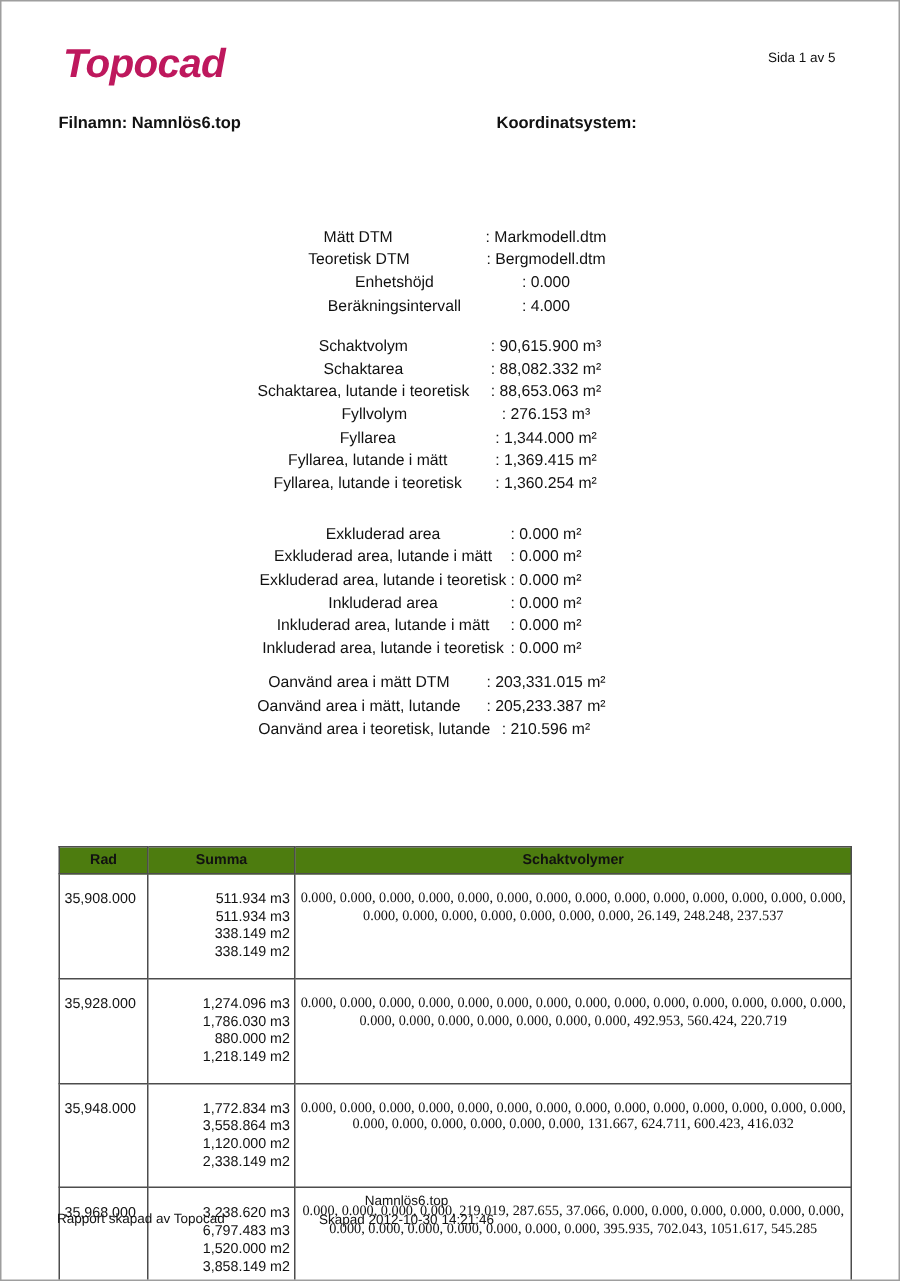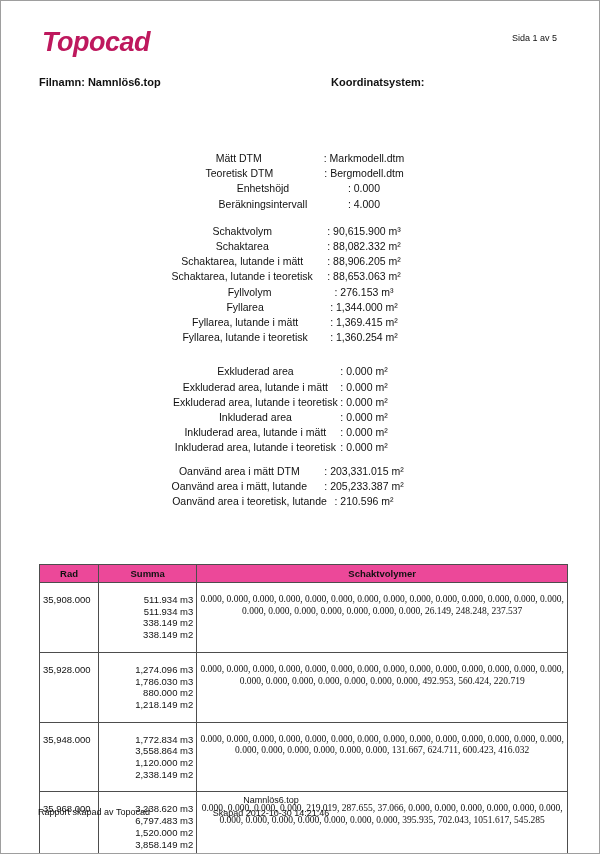--- a/index.html
+++ b/index.html
@@ -46,21 +46,21 @@
   table.volume {
     position:absolute; top:563px; left:38px;
     border-collapse:collapse; table-layout:fixed;
     width:529px;
   }
   table.volume th, table.volume td {
     border:1px solid #4d4d4d;
     font-size:9.5px;
   }
   table.volume th {
-    background:#ec4899;
+    background:#4d7c0f;
     font-weight:bold; text-align:center;
     height:15px; padding:1px 2px;
   }
   table.volume td {
     vertical-align:top;
     line-height:11.7px;
     padding:11px 3px;
   }
   td.rad-cell   { text-align:left; }
   td.summa-cell { text-align:right; white-space:pre-line; }
@@ -88,21 +88,20 @@
     <div class="kv-block-0">
       <div class="kv-row"><span class="kv-label">Mätt DTM</span><span class="kv-value">: Markmodell.dtm</span></div>
       <div class="kv-row"><span class="kv-label">Teoretisk DTM</span><span class="kv-value">: Bergmodell.dtm</span></div>
       <div class="kv-row"><span class="kv-label">Enhetshöjd</span><span class="kv-value">: 0.000</span></div>
       <div class="kv-row"><span class="kv-label">Beräkningsintervall</span><span class="kv-value">: 4.000</span></div>
     </div>
 
     <div class="kv-block-1">
       <div class="kv-row"><span class="kv-label">Schaktvolym</span><span class="kv-value">: 90,615.900 m³</span></div>
       <div class="kv-row"><span class="kv-label">Schaktarea</span><span class="kv-value">: 88,082.332 m²</span></div>
-      <div class="kv-row"><span class="kv-label">Schaktarea, lutande i mätt</span><span class="kv-value">: 88,906.205 m²</span></div>
       <div class="kv-row"><span class="kv-label">Schaktarea, lutande i teoretisk</span><span class="kv-value">: 88,653.063 m²</span></div>
       <div class="kv-row"><span class="kv-label">Fyllvolym</span><span class="kv-value">: 276.153 m³</span></div>
       <div class="kv-row"><span class="kv-label">Fyllarea</span><span class="kv-value">: 1,344.000 m²</span></div>
       <div class="kv-row"><span class="kv-label">Fyllarea, lutande i mätt</span><span class="kv-value">: 1,369.415 m²</span></div>
       <div class="kv-row"><span class="kv-label">Fyllarea, lutande i teoretisk</span><span class="kv-value">: 1,360.254 m²</span></div>
     </div>
 
     <div class="kv-block-2">
       <div class="kv-row"><span class="kv-label">Exkluderad area</span><span class="kv-value">: 0.000 m²</span></div>
       <div class="kv-row"><span class="kv-label">Exkluderad area, lutande i mätt</span><span class="kv-value">: 0.000 m²</span></div>

